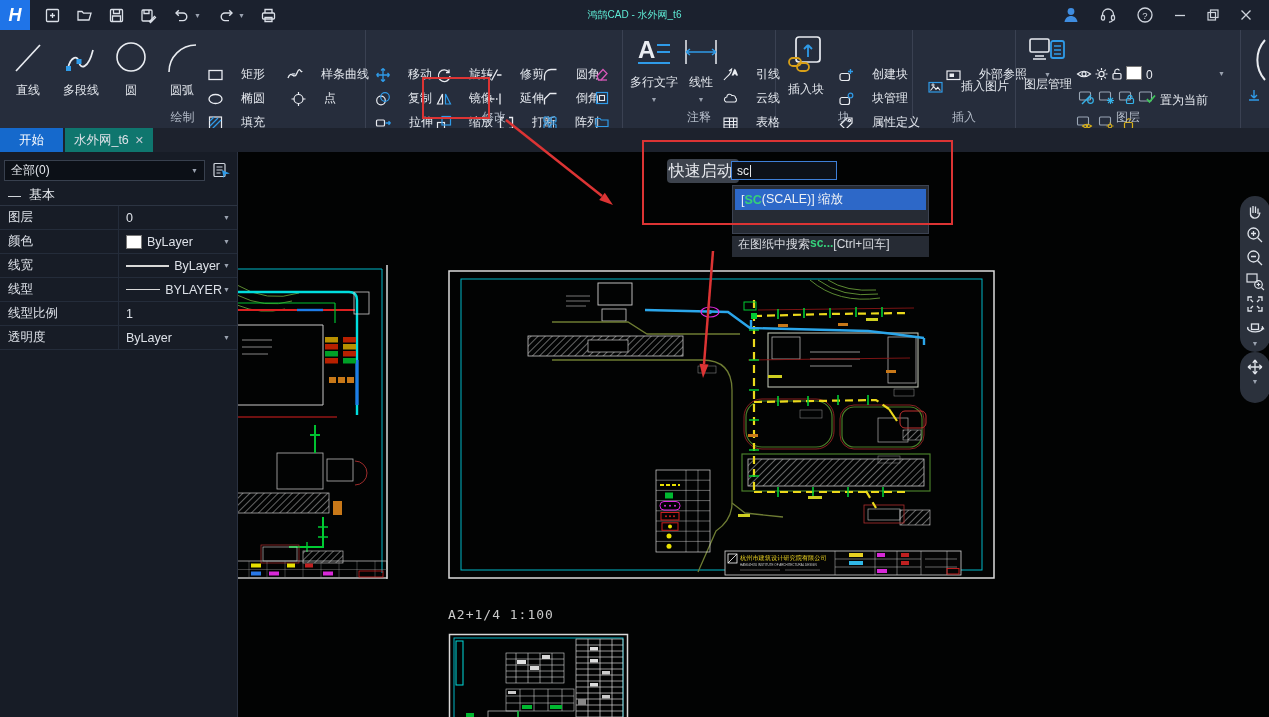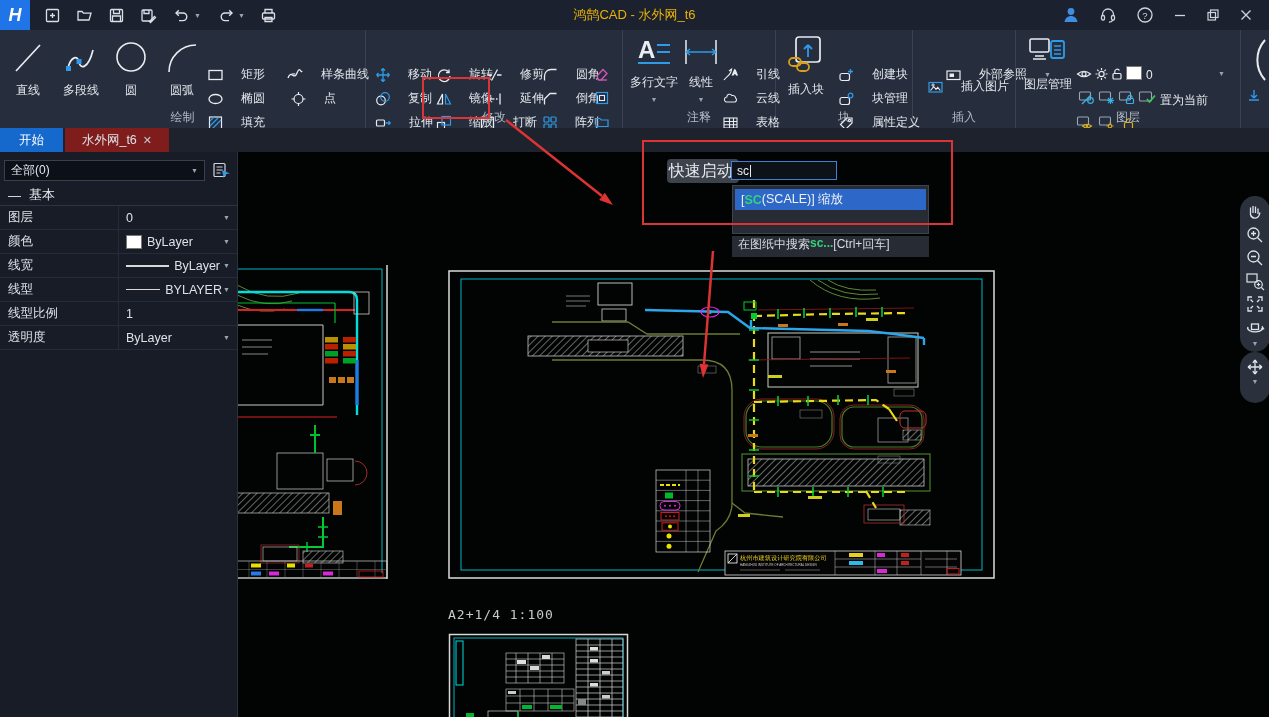--- a/index.html
+++ b/index.html
@@ -6,35 +6,35 @@
   body{width:1269px;height:717px;overflow:hidden;position:relative;background:#05070a;
        font-family:"Liberation Sans","DejaVu Sans",sans-serif;-webkit-font-smoothing:antialiased;}
   svg{display:block}
   .abs{position:absolute}
   
   .titlebar{position:absolute;left:0;top:0;width:1269px;height:30px;background:#1b212e;display:flex;align-items:center;z-index:5}
   .logo{width:30px;height:30px;background:#1f74e8;color:#fff;display:flex;align-items:center;justify-content:center;
         font-weight:bold;font-style:italic;font-size:18px}
   .qat{display:flex;align-items:center;gap:15px;margin-left:14px}
   .qat .ib{display:flex;align-items:center;gap:2px;cursor:default}
-  .win-title{position:absolute;left:50%;transform:translateX(-50%);color:#eab308;font-size:13px;white-space:nowrap}
+  .win-title{position:absolute;left:50%;transform:translateX(-50%);color:#5eead4;font-size:10px;white-space:nowrap}
   .tbr{margin-left:auto;display:flex;align-items:center;gap:19px;padding-right:16px}
   .caret{color:#9aa2af;font-size:7px;line-height:1}
   
   .ribbon{position:absolute;left:0;top:30px;width:1269px;height:98px;background:#262d3c;z-index:4}
   .panel{position:absolute;top:0;height:98px;border-right:1px solid #3a4152}
   .plabel{position:absolute;bottom:2px;left:0;right:0;text-align:center;color:#b4bcc9;font-size:12px}
   .btool{position:absolute;display:flex;flex-direction:column;align-items:center;color:#e2e6ec;font-size:12px;gap:5px}
   .stool{position:absolute;display:flex;align-items:center;gap:17px;font-size:12px;color:#e2e6ec;white-space:nowrap}
   .ic{flex:0 0 auto}
   
   .tabbar{position:absolute;left:0;top:128px;width:1269px;height:24px;background:#1d222d;z-index:4}
   .tab{position:absolute;top:0;height:24px;display:flex;align-items:center;justify-content:center;font-size:12.5px;gap:6px}
   .tab-home{left:0;width:63px;background:#1569cc;color:#fff}
-  .tab-doc{left:65px;width:104px;background:#7f1d1d;color:#dde1e8}
+  .tab-doc{left:65px;width:88px;background:#0f766e;color:#dde1e8}
   .tab-close{font-size:11px;color:#c3c9d4}
   
   .props{position:absolute;left:0;top:152px;width:237px;height:565px;background:#171c26;border-right:1px solid #2a3140;z-index:3}
   .filterbox{position:absolute;left:4px;top:8px;width:201px;height:21px;background:#0c1017;border:1px solid #38404e;
              display:flex;align-items:center;color:#e3e6ec;font-size:12px;padding:0 6px;box-sizing:border-box}
   .filterbox .caret{margin-left:auto}
   .qsel{position:absolute;left:211px;top:8px;width:22px;height:21px;display:flex;align-items:center;justify-content:center}
   .sect{position:absolute;left:0;top:33px;width:237px;height:21px;border-bottom:1px solid #2c3442;color:#e6e9ee;
         font-size:13px;display:flex;align-items:center;gap:8px;padding-left:8px;box-sizing:border-box}
   .prow{position:absolute;left:0;width:237px;height:24px;border-bottom:1px solid #242c3a;display:flex;align-items:center;box-sizing:border-box}
@@ -278,21 +278,21 @@
       <span>修剪</span>
     </div>
     <div class="stool" style="left:120px;top:60px">
       <svg class="ic" width="17" height="16" viewBox="0 0 17 16" fill="none" stroke="#e9ecf1" stroke-width="1.3">
           <path d="M1.5 8h7"></path>
           <path d="M10 8h1.5" stroke-dasharray="1.5 1.5"></path>
           <path d="M14 2.5v11"></path>
         </svg>
       <span>延伸</span>
     </div>
-    <div class="stool" style="left:113px;top:84px">
+    <div class="stool" style="left:132px;top:84px">
       <svg class="ic" width="17" height="16" viewBox="0 0 17 16" fill="none" stroke="#e9ecf1" stroke-width="1.3">
           <path d="M6 2.5H2.5v11H6M11 2.5h3.5v11H11"></path>
         </svg>
       <span>打断</span>
     </div>
     <div class="stool" style="left:176px;top:36px">
       <svg class="ic" width="17" height="16" viewBox="0 0 17 16" fill="none" stroke="#e9ecf1" stroke-width="1.3">
           <path d="M2.5 13.5V9a6.5 6.5 0 0 1 6.5-6.5h5.5"></path>
         </svg>
       <span>圆角</span>

